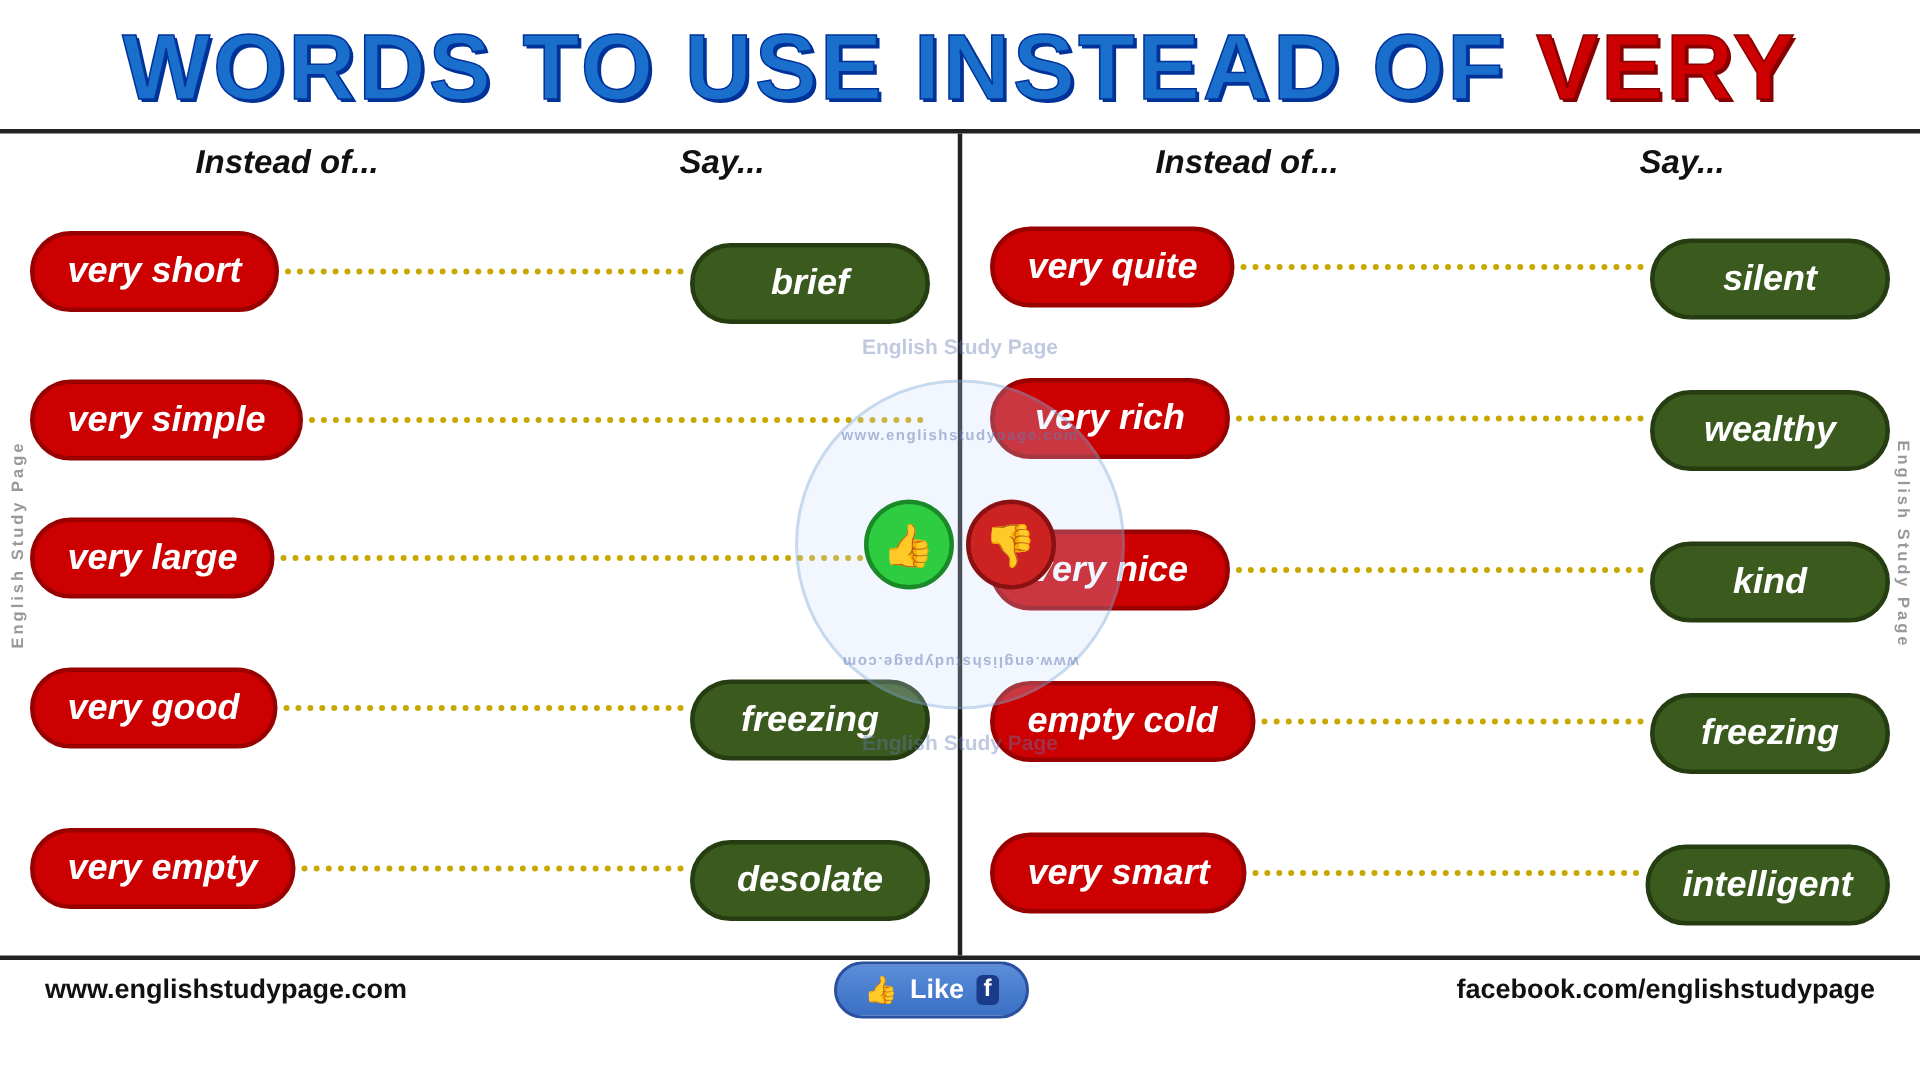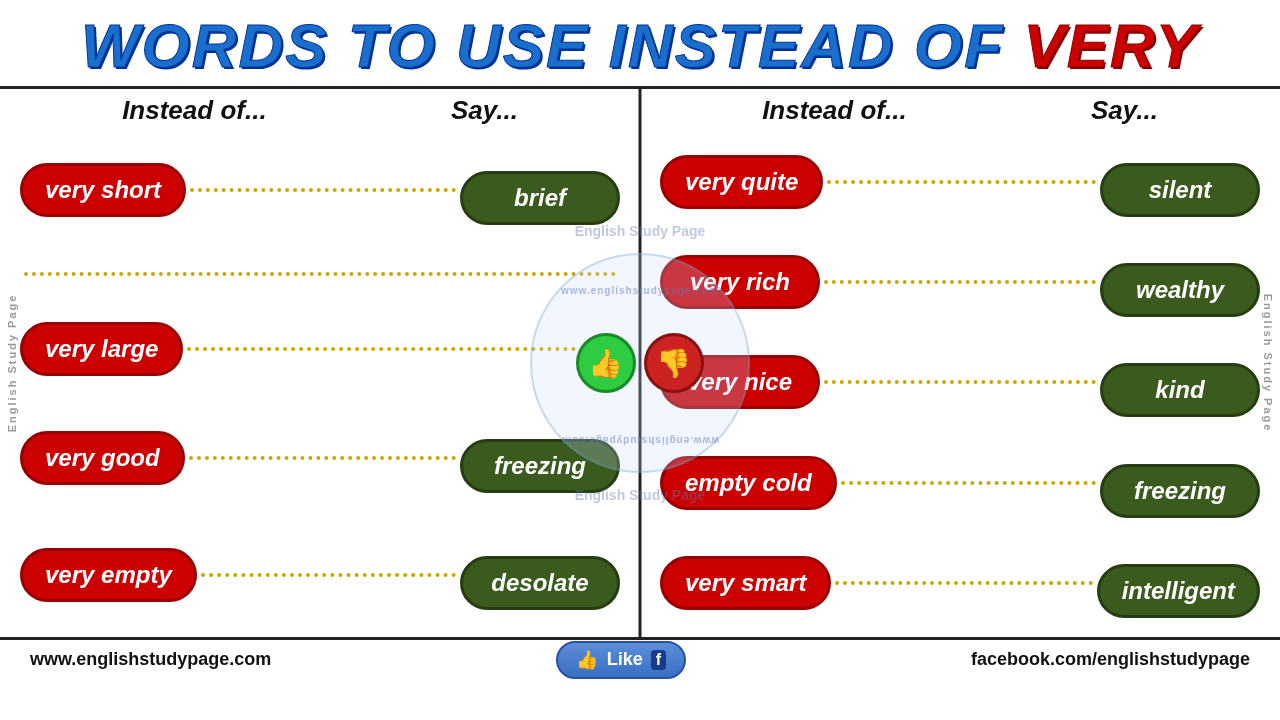--- a/index.html
+++ b/index.html
@@ -17,21 +17,20 @@
       background: #fff;
       text-align: center;
       padding: 10px 0 5px;
       border-bottom: 3px solid #222;
     }
     .header h1 {
       font-size: 62px;
       font-weight: 900;
       letter-spacing: 2px;
       text-transform: uppercase;
-      font-style: italic;
     }
     .header h1 .blue-word {
       color: #1a6fcc;
       -webkit-text-stroke: 1px #003399;
       text-shadow: 2px 2px 0 #003399;
     }
     .header h1 .red-word {
       color: #cc0000;
       -webkit-text-stroke: 1px #880000;
       text-shadow: 2px 2px 0 #880000;
@@ -53,21 +52,21 @@
       flex-direction: column;
     }
 
     .col-headers {
       display: flex;
       align-items: center;
       justify-content: space-around;
       padding: 6px 20px 2px;
     }
     .col-header {
-      font-size: 26px;
+      font-size: 22px;
       font-weight: bold;
       font-style: italic;
       color: #111;
     }
 
     .rows-area {
       flex: 1;
       display: flex;
       flex-direction: column;
       justify-content: space-around;
@@ -285,20 +284,21 @@
     </div>
     <div class="rows-area">
 
       <div class="word-row">
         <div class="oval oval-red">very short</div>
         <div class="dotted-line"></div>
         <div class="oval oval-green">brief</div>
       </div>
 
       <div class="word-row">
+        <div class="oval oval-red">very simple</div>
         <div class="dotted-line"></div>
       </div>
 
       <div class="word-row">
         <div class="oval oval-red">very large</div>
         <div class="dotted-line"></div>
       </div>
 
       <div class="word-row">
         <div class="oval oval-red">very good</div>

